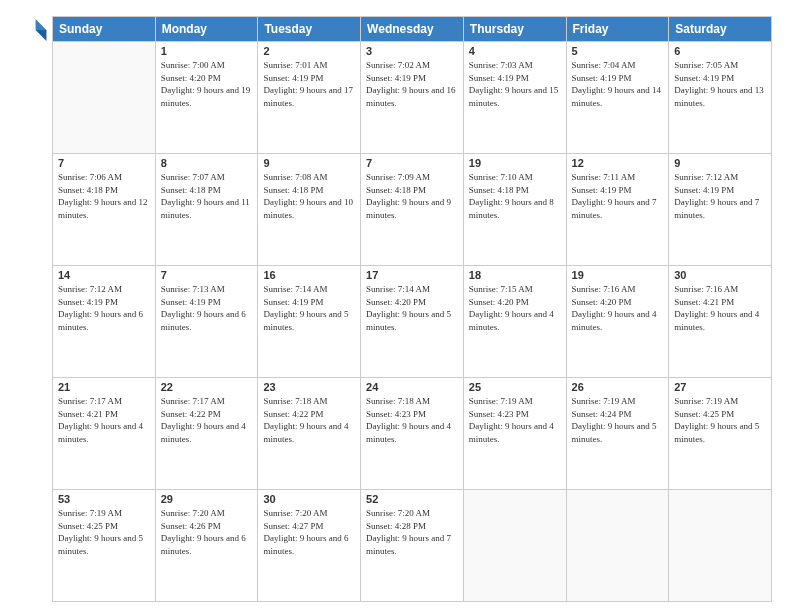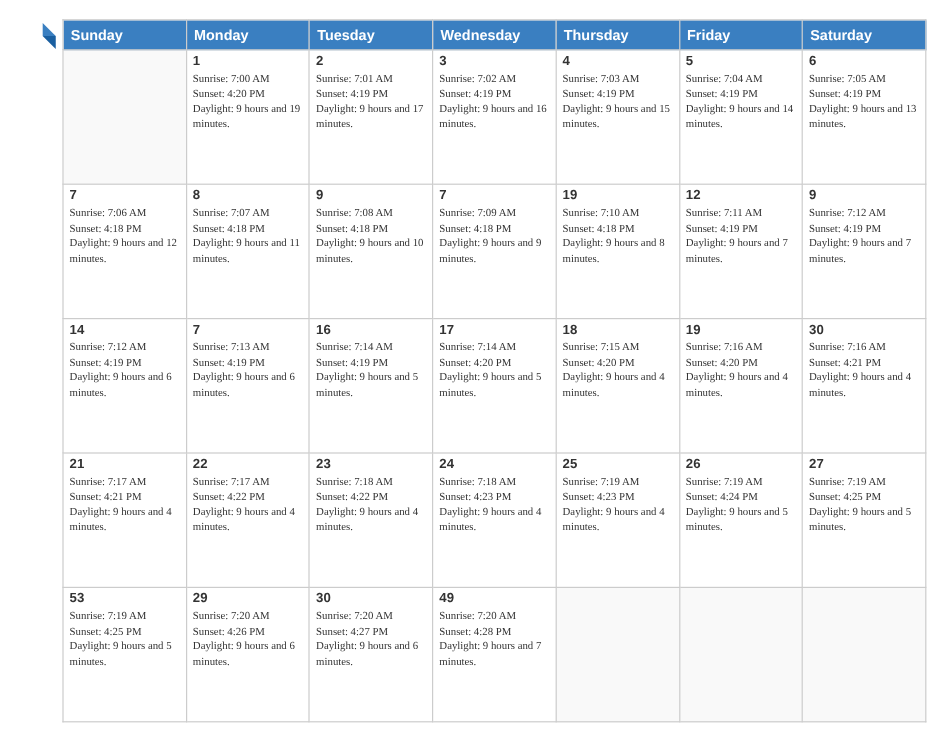--- a/index.html
+++ b/index.html
@@ -251,21 +251,21 @@
           </td>
           <td>
             <span class="day-number">29</span>
             <div class="day-info">Sunrise: 7:20 AM<br>Sunset: 4:26 PM<br>Daylight: 9 hours and 6 minutes.</div>
           </td>
           <td>
             <span class="day-number">30</span>
             <div class="day-info">Sunrise: 7:20 AM<br>Sunset: 4:27 PM<br>Daylight: 9 hours and 6 minutes.</div>
           </td>
           <td>
-            <span class="day-number">49</span>
+            <span class="day-number">52</span>
             <div class="day-info">Sunrise: 7:20 AM<br>Sunset: 4:28 PM<br>Daylight: 9 hours and 7 minutes.</div>
           </td>
           <td class="empty"></td>
           <td class="empty"></td>
           <td class="empty"></td>
         </tr>
       </tbody>
   </table>
 </div>
 

